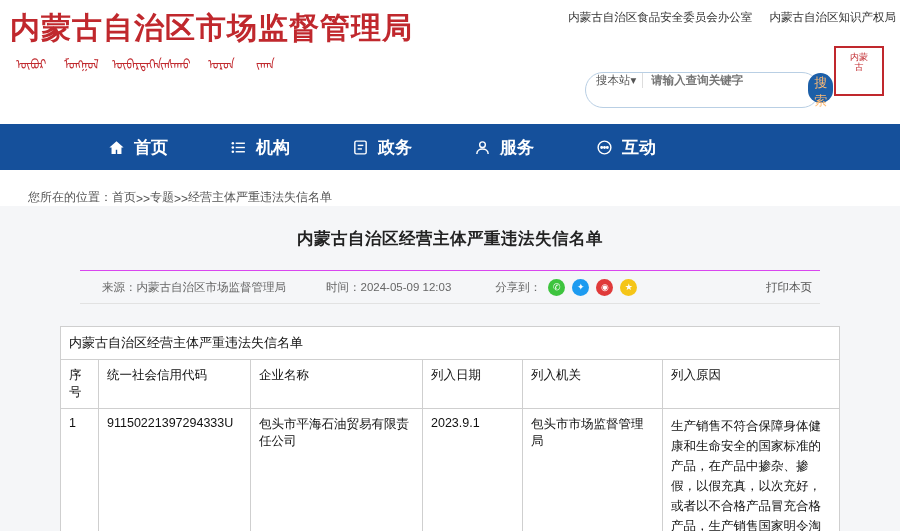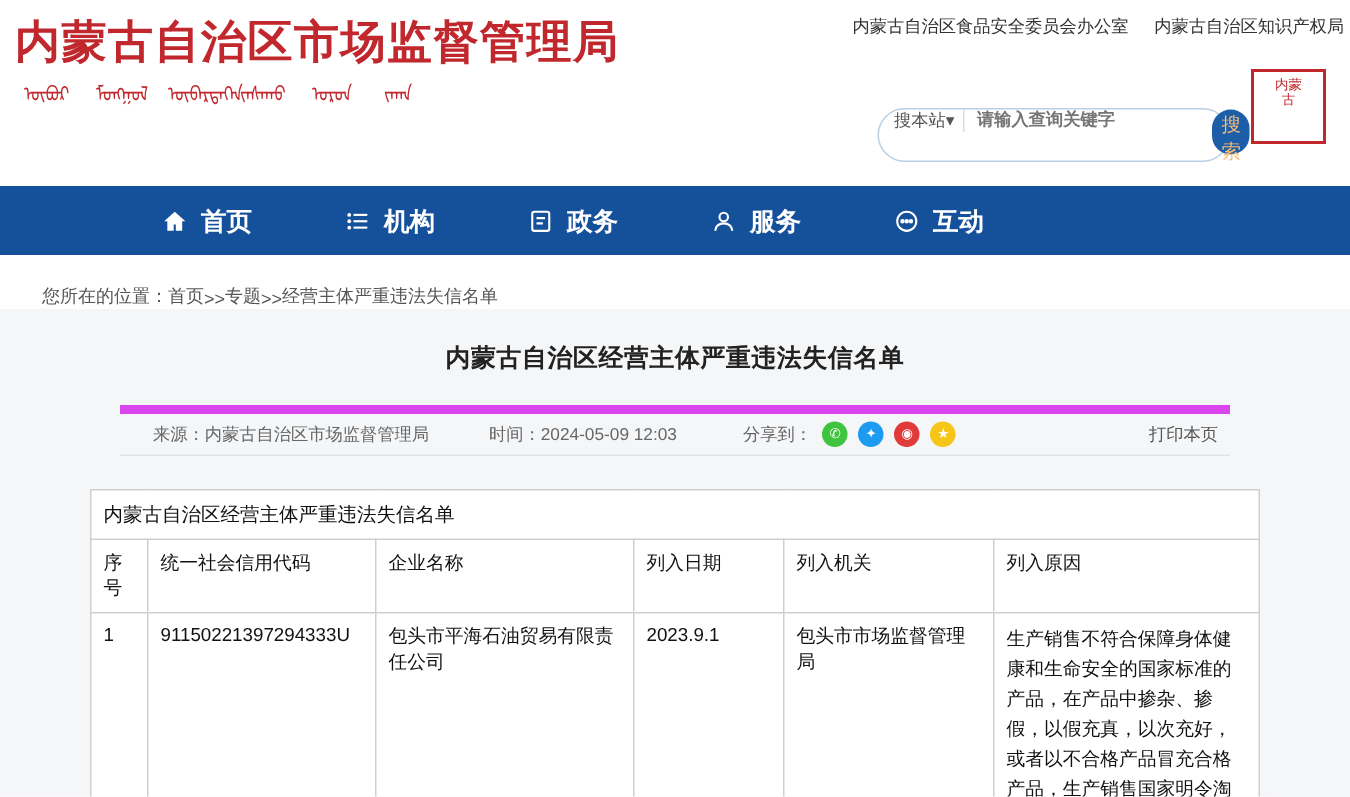--- a/index.html
+++ b/index.html
@@ -168,21 +168,21 @@
   .art-title {
     text-align: center;
     font-size: 16.5px;
     font-weight: bold;
     color: #222;
     padding: 22px 0 20px;
     letter-spacing: .5px;
   }
   .meta {
     margin: 0 52px;
-    border-top: 6px solid #d946ef;
+    border-top: 1px solid #d946ef;
     border-bottom: 1px solid #e2e2e2;
     height: 34px;
     display: flex;
     align-items: center;
     font-size: 11.5px;
     color: #666;
     position: relative;
   }
   .meta .m-src { margin-left: 22px; }
   .meta .m-time { margin-left: 40px; }

